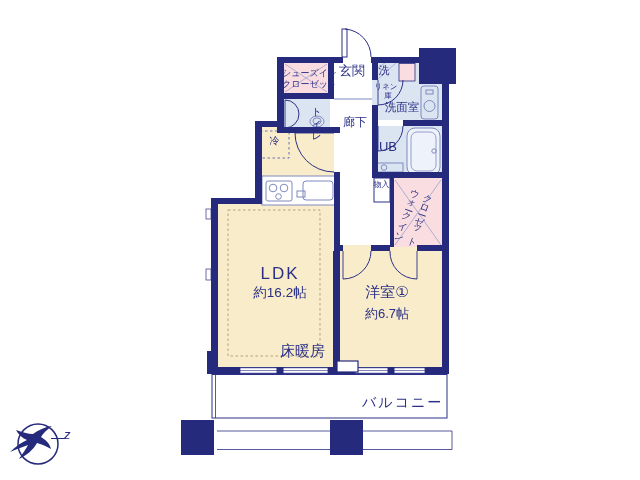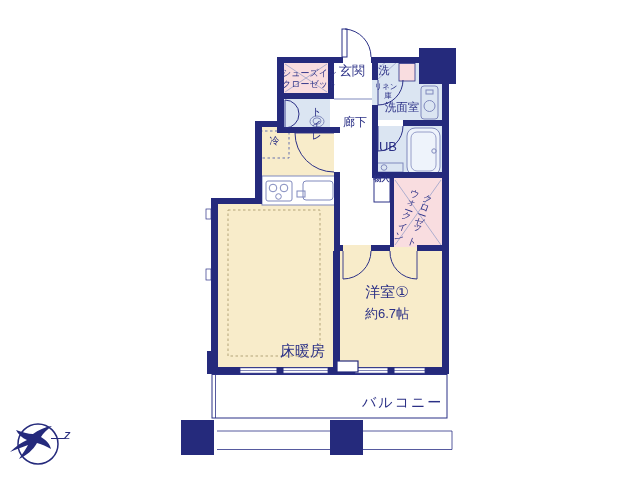--- a/index.html
+++ b/index.html
@@ -168,26 +168,28 @@
 <div class="lbl c" style="left:330px;top:64px;width:44px;font-size:13px;">玄関</div>
 <div class="lbl c" style="left:372px;top:64px;width:24px;font-size:11px;">洗</div>
 <div class="lbl c" style="left:372px;top:83px;width:28px;font-size:7.5px;">リネン</div>
 <div class="lbl c" style="left:374px;top:91.5px;width:28px;font-size:7.5px;">庫</div>
 <div class="lbl c" style="left:377px;top:101px;width:50px;font-size:11.5px;">洗面室</div>
 <div class="lbl c" style="left:374px;top:140px;width:28px;font-size:13px;">UB</div>
 <div class="lbl vert" style="left:311px;top:100px;font-size:10px;">トイレ</div>
 <div class="lbl c" style="left:282px;top:68px;width:48px;font-size:9px;">シューズイン</div>
 <div class="lbl c" style="left:282px;top:78.5px;width:48px;font-size:9px;">クローゼット</div>
 <div class="lbl c" style="left:340px;top:116px;width:30px;font-size:12px;">廊下</div>
-<div class="lbl c" style="left:371px;top:175px;width:21px;font-size:8px;font-weight:bold;">物入</div>
+<div class="lbl c" style="left:371px;top:181px;width:21px;font-size:8px;">物入</div>
 <div class="wic-label">
   <div>ウォークイン</div>
   <div>クローゼット</div>
 </div>
 <div class="lbl c" style="left:260px;top:135px;width:29px;font-size:10px;">冷</div>
+<div class="lbl c" style="left:238px;top:264px;width:84px;font-size:17px;letter-spacing:2px;">LDK</div>
+<div class="lbl c" style="left:234px;top:285px;width:92px;font-size:13.5px;">約16.2帖</div>
 <div class="lbl c" style="left:351px;top:284px;width:72px;font-size:15px;">洋室①</div>
 <div class="lbl c" style="left:353px;top:307px;width:68px;font-size:13px;">約6.7帖</div>
 <div class="lbl c" style="left:280px;top:343px;width:44px;font-size:15px;">床暖房</div>
 <div class="lbl c" style="left:362px;top:395px;width:80px;font-size:14px;letter-spacing:2px;">バルコニー</div>
 
 <div class="logo-dash"></div>
 <div class="logo-z">z</div>
 
 </div>
 

